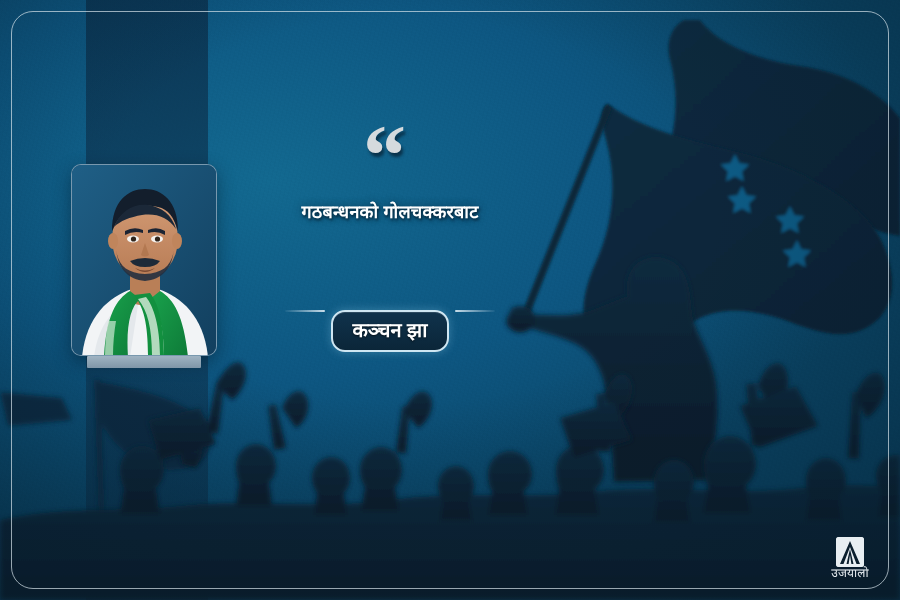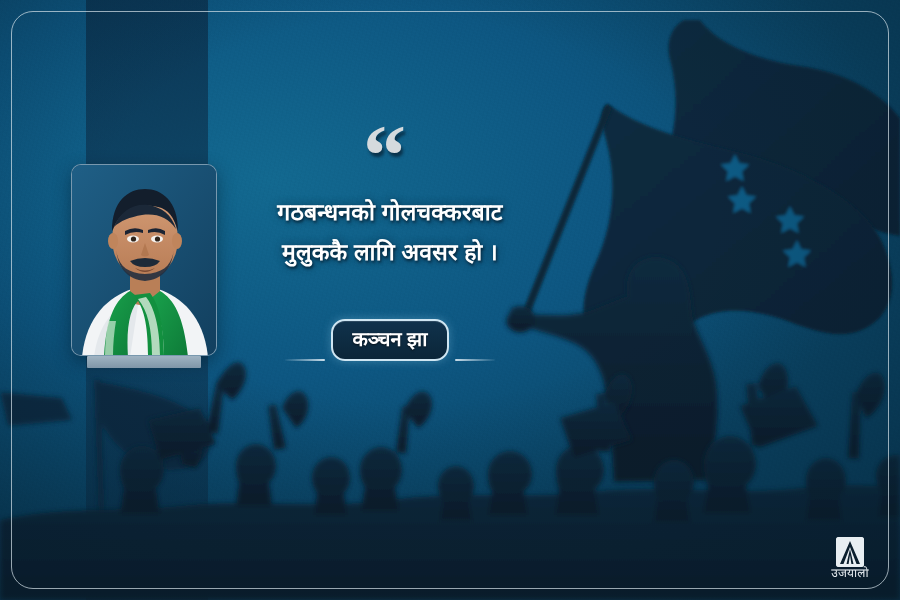--- a/index.html
+++ b/index.html
@@ -117,36 +117,36 @@
 
   .quote-lines {
     position: absolute;
     left: 180px;
     top: 192px;
     width: 420px;
     text-align: center;
   }
   .qline {
     color: #ffffff;
-    font-size: 23px;
+    font-size: 18px;
     line-height: 40px;
     font-weight: 700;
     letter-spacing: 0.2px;
     text-shadow: 1px 2px 3px rgba(5,26,42,0.85), 0 0 10px rgba(5,26,42,0.45);
     white-space: nowrap;
   }
 
   
   .badge-row {
     position: absolute;
     left: 180px;
-    top: 319px;
+    top: 310px;
     width: 420px;
     display: flex;
-    align-items: flex-end;
+    align-items: flex-start;
     justify-content: center;
     gap: 0;
   }
   .badge-dash {
     width: 40px;
     height: 2px;
     background: linear-gradient(90deg, rgba(222,236,245,0.05), rgba(222,236,245,0.9));
     border-radius: 2px;
   }
   .badge-dash.right {
@@ -399,21 +399,20 @@
         <path d="M63 103 q10 5 20 0 q-10 8 -20 0 Z" fill="#7a4a33"></path>
       </svg>
     </div>
     <div class="portrait-base"></div>
   </div>
 
   <div class="quote-mark">“</div>
 
   <div class="quote-lines">
     <div class="qline">गठबन्धनको गोलचक्करबाट</div>
-    <div class="qline">मुलुककै लागि अवसर हो ।</div>
   </div>
 
   <div class="badge-row">
     <span class="badge-dash"></span>
     <span class="badge">कञ्चन झा</span>
     <span class="badge-dash right"></span>
   </div>
 
   <div class="logo">
     <div class="logo-mark">

